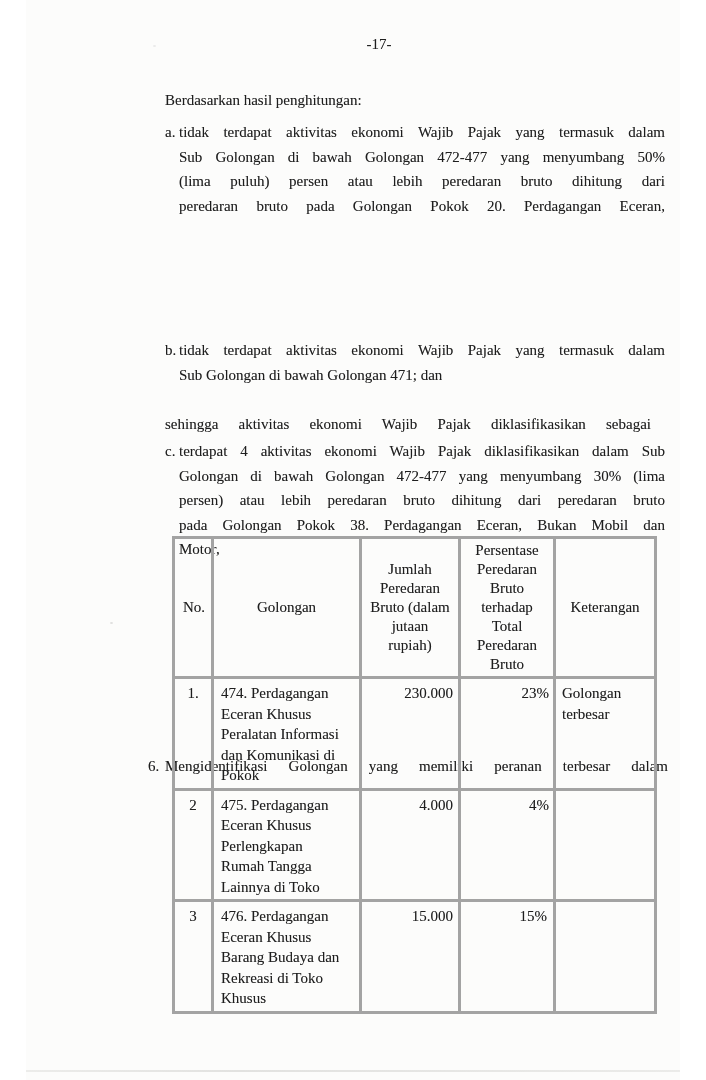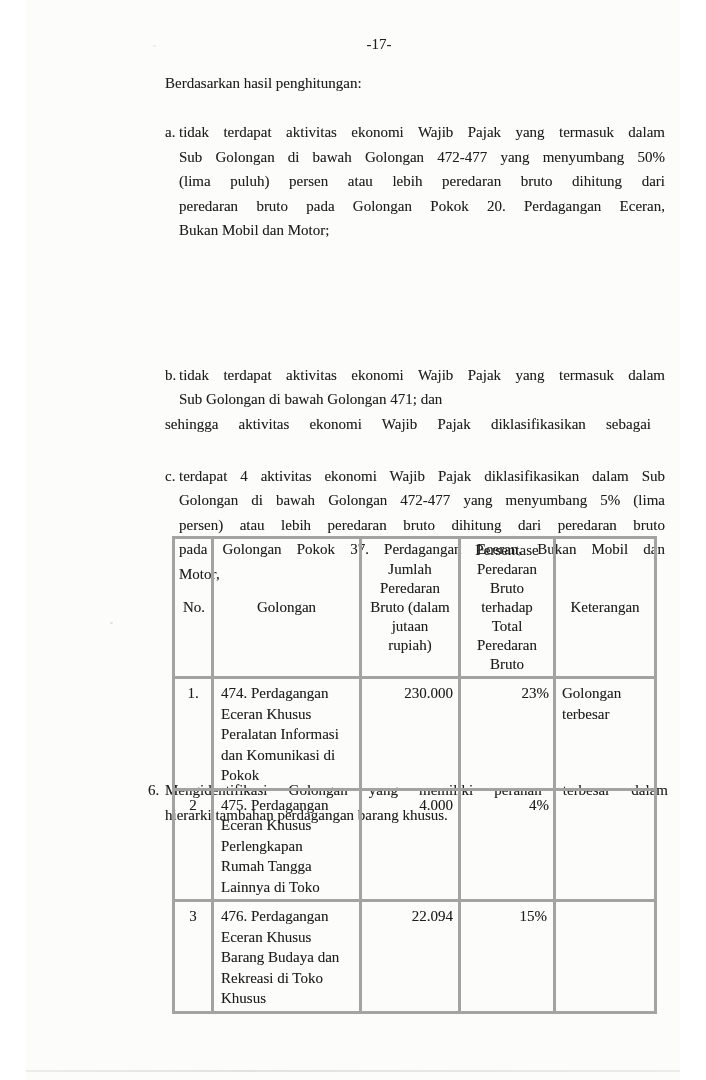--- a/index.html
+++ b/index.html
@@ -39,56 +39,54 @@
   .scanline{position:absolute;left:0;top:1070px;width:706px;height:2px;
     background:linear-gradient(to right,#ececea 0%,#e2e2e0 30%,#e6e6e4 60%,#ececea 100%);}
 </style>
 </head>
 <body>
 
 <div class="page">
 
   <div class="pagenum">-17-</div>
 
-  <div class="block" style="top:71px;">
+  <div class="block" style="top:88px;">
     <div class="jlast">Berdasarkan hasil penghitungan:</div>
   </div>
 
   <div class="block hang" style="top:120px;">
     <span class="lbl">a.</span>
     <div class="jl">tidak terdapat aktivitas ekonomi Wajib Pajak yang termasuk dalam</div>
     <div class="jl">Sub Golongan di bawah Golongan 472-477 yang menyumbang 50%</div>
     <div class="jl">(lima puluh) persen atau lebih peredaran bruto dihitung dari</div>
     <div class="jl">peredaran bruto pada Golongan Pokok 20. Perdagangan Eceran,</div>
-    <div class="jlast">Bukan Mobil dan Motor;</div>
   </div>
 
   <div class="block hang" style="top:240px;">
     <span class="lbl">b.</span>
     <div class="jl">tidak terdapat aktivitas ekonomi Wajib Pajak yang termasuk dalam</div>
     <div class="jlast">Sub Golongan di bawah Golongan 471; dan</div>
   </div>
 
   <div class="block hang" style="top:292px;">
     <span class="lbl">c.</span>
     <div class="jl">terdapat 4 aktivitas ekonomi Wajib Pajak diklasifikasikan dalam Sub</div>
-    <div class="jl">Golongan di bawah Golongan 472-477 yang menyumbang 5% (lima</div>
+    <div class="jl">Golongan di bawah Golongan 472-477 yang menyumbang 30% (lima</div>
     <div class="jl">persen) atau lebih peredaran bruto dihitung dari peredaran bruto</div>
-    <div class="jl">pada Golongan Pokok 37. Perdagangan Eceran, Bukan Mobil dan</div>
+    <div class="jl">pada Golongan Pokok 38. Perdagangan Eceran, Bukan Mobil dan</div>
     <div class="jlast">Motor,</div>
   </div>
 
   <div class="block" style="top:412px;">
     <div class="jl">sehingga aktivitas ekonomi Wajib Pajak diklasifikasikan sebagai</div>
   </div>
 
   <div class="block hang6" style="top:484px;left:122px;width:503px;">
     <span class="lbl">6.</span>
     <div class="jl">Mengidentifikasi Golongan yang memiliki peranan terbesar dalam</div>
-    <div class="jlast">hierarki tambahan perdagangan barang khusus.</div>
   </div>
 
   <table class="doc-table">
     <colgroup>
       <col style="width:39px">
         <col style="width:148px">
         <col style="width:99px">
       <col style="width:95px">
         <col style="width:101px">
     </colgroup>
@@ -128,21 +126,21 @@
     </tr>
     <tr class="r3">
       <td class="c-no">3</td>
       <td class="c-gol">
         <div>476. Perdagangan</div>
         <div>Eceran Khusus</div>
         <div>Barang Budaya dan</div>
         <div>Rekreasi di Toko</div>
         <div>Khusus</div>
       </td>
-      <td class="c-jml">22.094</td>
+      <td class="c-jml">15.000</td>
       <td class="c-pct-right">15%</td>
       <td class="c-ket"></td>
     </tr>
   </tbody>
     </table>
 
   <div class="artifact" style="left:84px;top:622px;width:3px;height:2px;"></div>
   <div class="artifact" style="left:127px;top:45px;width:3px;height:2px;opacity:.35;"></div>
   <div class="scanline"></div>
 

